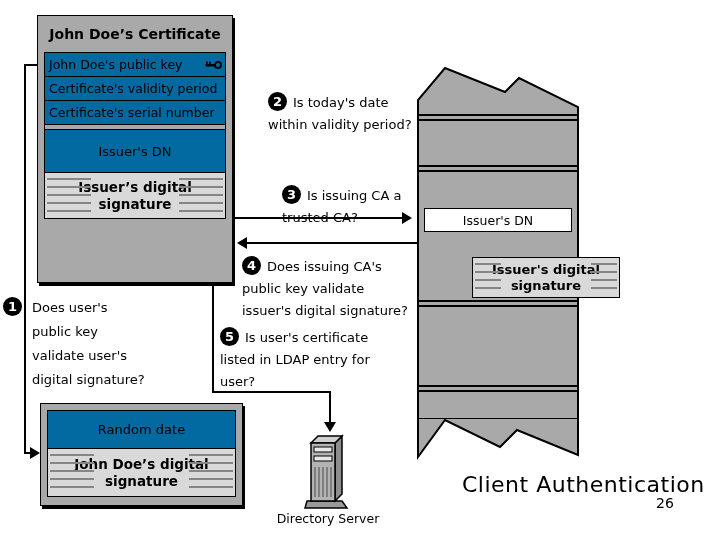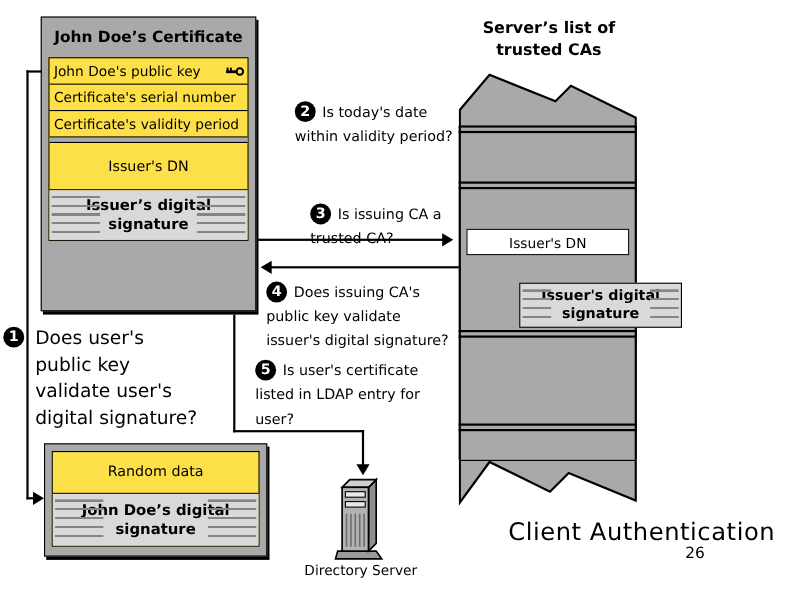--- a/index.html
+++ b/index.html
@@ -5,21 +5,21 @@
   html,body{margin:0;padding:0;background:#fff;}
   #canvas{position:relative;width:720px;height:540px;background:#fff;overflow:hidden;
           font-family:"DejaVu Sans",sans-serif;color:#000;padding-left:48px;}
   .abs{position:absolute;}
   .line{position:absolute;background:#000;}
   .pre{white-space:pre-line;}
 
   
   .gray-box{position:absolute;background:#a9a9a9;border:1px solid #000;box-shadow:2px 3px 0 #000;}
   .cert-title{height:36px;line-height:36px;text-align:center;font-weight:bold;font-size:14px;}
-  .cert-inner{margin:0 6px;border:1px solid #000;background:#fde047;}
+  .cert-inner{margin:0 6px;border:1px solid #000;background:#0369a1;}
   .row-field{height:23px;line-height:23px;font-size:12.5px;padding-left:4px;border-bottom:1px solid #000;position:relative;}
   .row-gap{height:4px;background:#a9a9a9;border-bottom:1px solid #000;}
   .row-center{display:flex;align-items:center;justify-content:center;font-size:13px;border-bottom:1px solid #000;}
   .sig-band{position:relative;background:#d9d9d9;display:flex;align-items:center;justify-content:center;
             text-align:center;font-weight:bold;font-size:13.5px;line-height:17px;}
   .sig-band::before,.sig-band::after{content:"";position:absolute;top:5px;bottom:5px;width:44px;
             background:repeating-linear-gradient(to bottom,#858585 0 2px,rgba(0,0,0,0) 2px 8px);}
   .sig-band::before{left:2px;} .sig-band::after{right:2px;}
   .sig-small::before,.sig-small::after{width:26px;}
 
@@ -51,38 +51,38 @@
       <div class="row-field">
         <span>John Doe's public key</span>
         <svg class="key" style="position:absolute;right:3px;top:7px;" width="17" height="10" viewBox="0 0 17 10">
           <rect x="0.5" y="4" width="10.5" height="2.5" fill="#000"></rect>
           <rect x="1" y="1.5" width="1.8" height="3" fill="#000"></rect>
           <rect x="4" y="1.5" width="1.8" height="3" fill="#000"></rect>
           <circle cx="13" cy="5" r="3" fill="none" stroke="#000" stroke-width="1.8"></circle>
         </svg>
       </div>
       <div class="row-field">
-        <span>Certificate's serial number</span>
+        <span>Certificate's validity period</span>
       </div>
       <div class="row-field">
-        <span>Certificate's validity period</span>
+        <span>Certificate's serial number</span>
       </div>
       <div class="row-gap"></div>
       <div class="row-center" style="height:42px;">
         <span>Issuer's DN</span>
       </div>
       <div class="sig-band" style="height:45px;">
         <span class="pre">Issuer’s digital
 signature</span>
       </div>
     </div>
   </div>
 
   <span class="num abs" style="left:3px;top:297px;">1</span>
-  <div class="abs pre" style="left:32px;top:296px;width:150px;font-size:17px;line-height:24px;">Does user's
+  <div class="abs pre" style="left:32px;top:296px;width:150px;font-size:13px;line-height:24px;">Does user's
 public key
 validate user's
 digital signature?</div>
 
   <div class="line" style="left:24px;top:64px;width:14px;height:2px;"></div>
   <div class="line" style="left:24px;top:64px;width:2px;height:390px;"></div>
   <div class="line" style="left:24px;top:452px;width:8px;height:2px;"></div>
   <div class="ar-right" style="left:30px;top:447px;"></div>
 
   <div class="step" style="left:242px;top:92px;width:168px;margin-left:26px;">
@@ -91,50 +91,48 @@
   </div>
   <div class="step" style="left:242px;top:185px;width:168px;margin-left:40px;">
     <span class="num">3</span><span class="pre">Is issuing CA a
 trusted CA?</span>
   </div>
   <div class="step" style="left:242px;top:256px;width:182px;">
     <span class="num">4</span><span class="pre">Does issuing CA's
 public key validate
 issuer's digital signature?</span>
   </div>
-  <div class="step" style="left:232px;top:327px;width:192px;">
+  <div class="step" style="left:220px;top:327px;width:192px;">
     <span class="num">5</span><span class="pre">Is user's certificate
 listed in LDAP entry for
 user?</span>
   </div>
 
   <div class="line" style="left:234px;top:217px;width:170px;height:2px;"></div>
   <div class="ar-right" style="left:402px;top:212px;"></div>
   <div class="line" style="left:246px;top:242px;width:172px;height:2px;"></div>
   <div class="ar-left" style="left:237px;top:237px;"></div>
 
   <div class="line" style="left:212px;top:286px;width:2px;height:107px;"></div>
   <div class="line" style="left:212px;top:391px;width:119px;height:2px;"></div>
   <div class="line" style="left:329px;top:391px;width:2px;height:33px;"></div>
   <div class="ar-down" style="left:324px;top:422px;"></div>
 
   <div class="gray-box" style="left:40px;top:403px;width:201px;height:101px;">
     <div class="cert-inner" style="margin:6px;">
       <div class="row-center" style="height:37px;">
-        <span>Random data</span>
+        <span>Random date</span>
       </div>
       <div class="sig-band" style="height:47px;">
         <span class="pre">John Doe’s digital
 signature</span>
       </div>
     </div>
   </div>
 
-  <div class="abs pre" style="left:420px;top:16px;width:158px;text-align:center;font-weight:bold;font-size:14.5px;line-height:20px;">Server’s list of
-trusted CAs</div>
 
   <svg class="abs" style="left:417px;top:60px;" width="162" height="57" viewBox="0 0 162 57">
     <polygon points="1,56 1,40 28,8 88,32 102,18 161,47 161,56" fill="#a9a9a9" stroke="#000" stroke-width="2"></polygon>
   </svg>
 
   <div class="abs" style="left:417px;top:115px;width:158px;height:303px;background:#a9a9a9;border-left:2px solid #000;border-right:2px solid #000;"></div>
 
   <div class="ddiv" style="top:114px;"></div>
   <div class="ddiv" style="top:165px;"></div>
   <div class="ddiv" style="top:300px;"></div>
@@ -162,15 +160,15 @@
     <rect x="11" y="25" width="18" height="5" fill="#e8e8e8" stroke="#000" stroke-width="1"></rect>
     <line x1="12" y1="36" x2="12" y2="66" stroke="#6e6e6e" stroke-width="1.5"></line>
     <line x1="16" y1="36" x2="16" y2="66" stroke="#6e6e6e" stroke-width="1.5"></line>
     <line x1="20" y1="36" x2="20" y2="66" stroke="#6e6e6e" stroke-width="1.5"></line>
     <line x1="24" y1="36" x2="24" y2="66" stroke="#6e6e6e" stroke-width="1.5"></line>
     <line x1="28" y1="36" x2="28" y2="66" stroke="#6e6e6e" stroke-width="1.5"></line>
   </svg>
   <div class="abs" style="left:462px;top:472px;font-size:22px;letter-spacing:0.5px;">Client Authentication</div>
 
   <div class="abs" style="left:258px;top:511px;width:140px;text-align:center;font-size:12.5px;">Directory Server</div>
-  <div class="abs" style="left:623px;top:495px;font-size:14px;">26</div>
+  <div class="abs" style="left:656px;top:495px;font-size:14px;">26</div>
 
 </div>
 
 </body></html>

